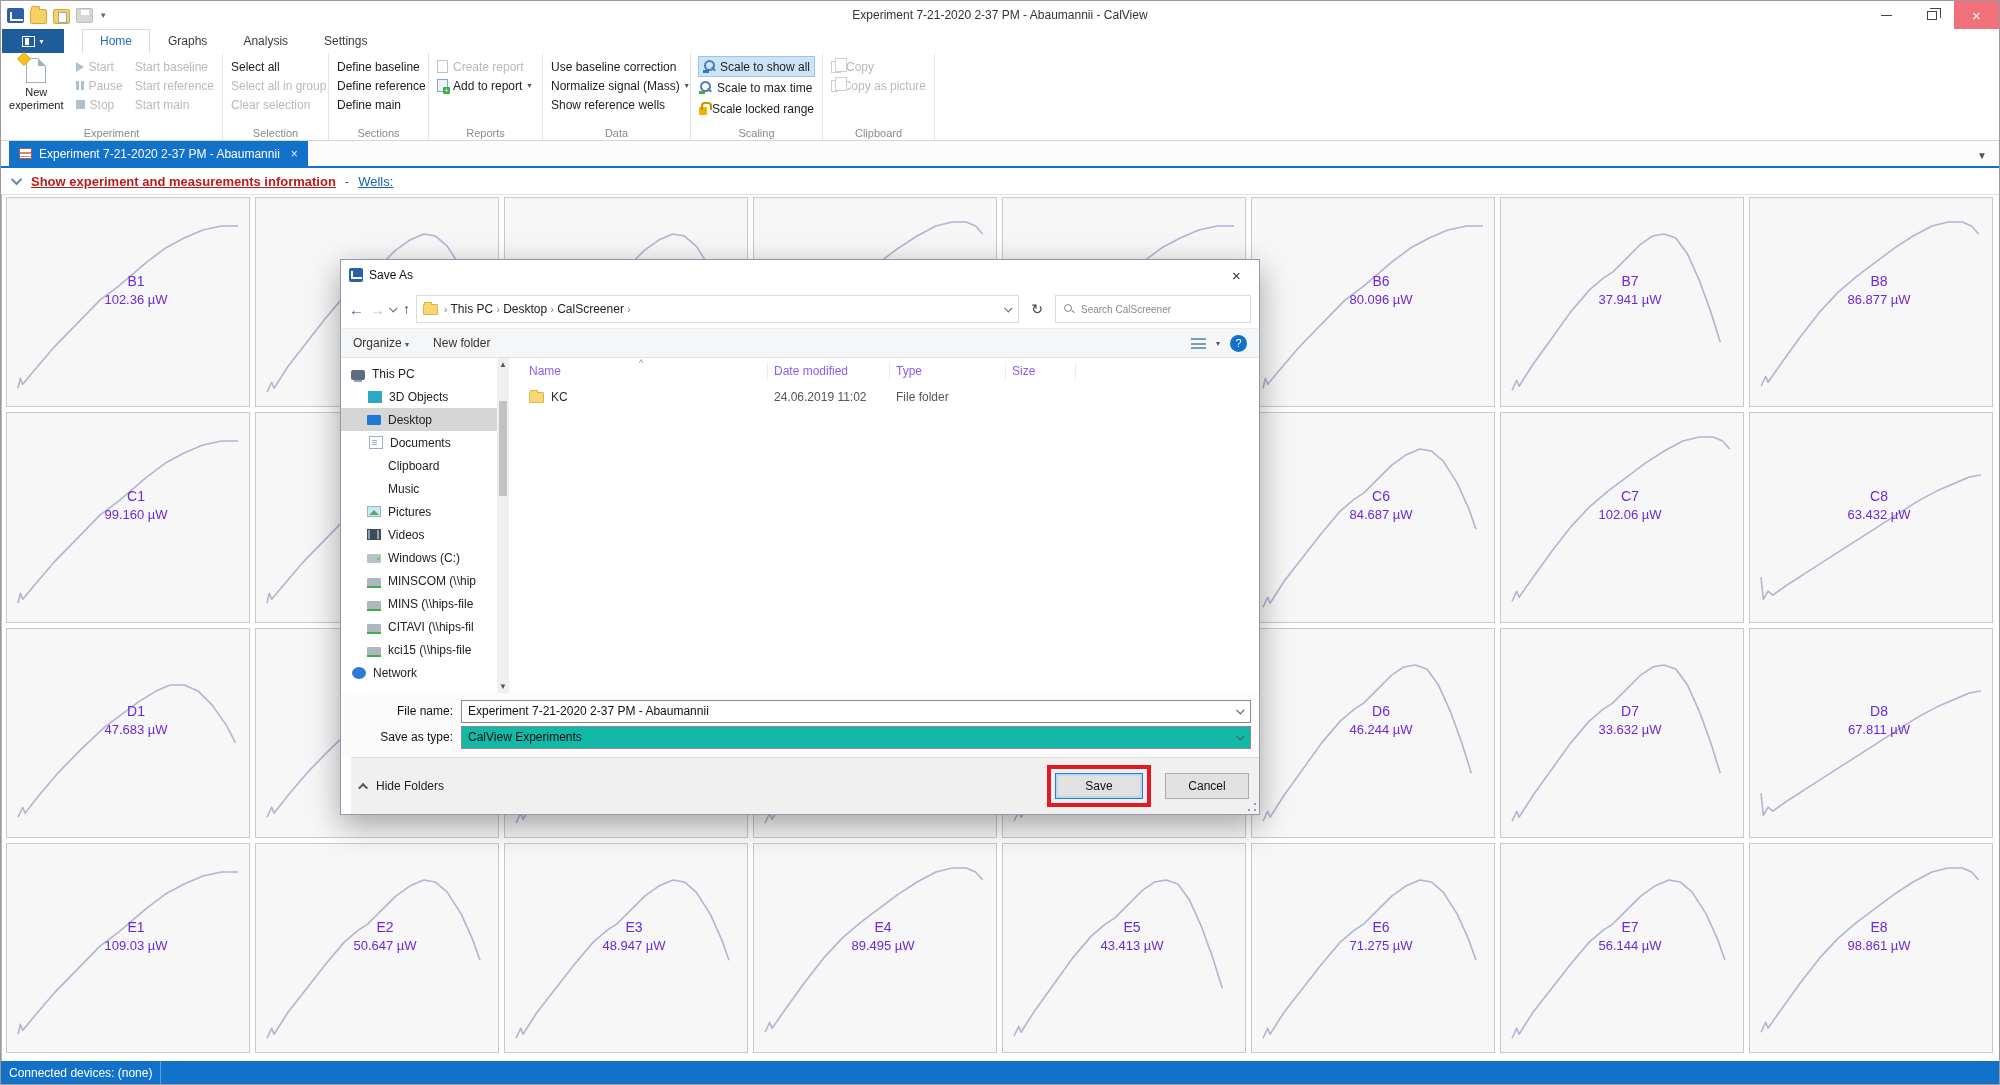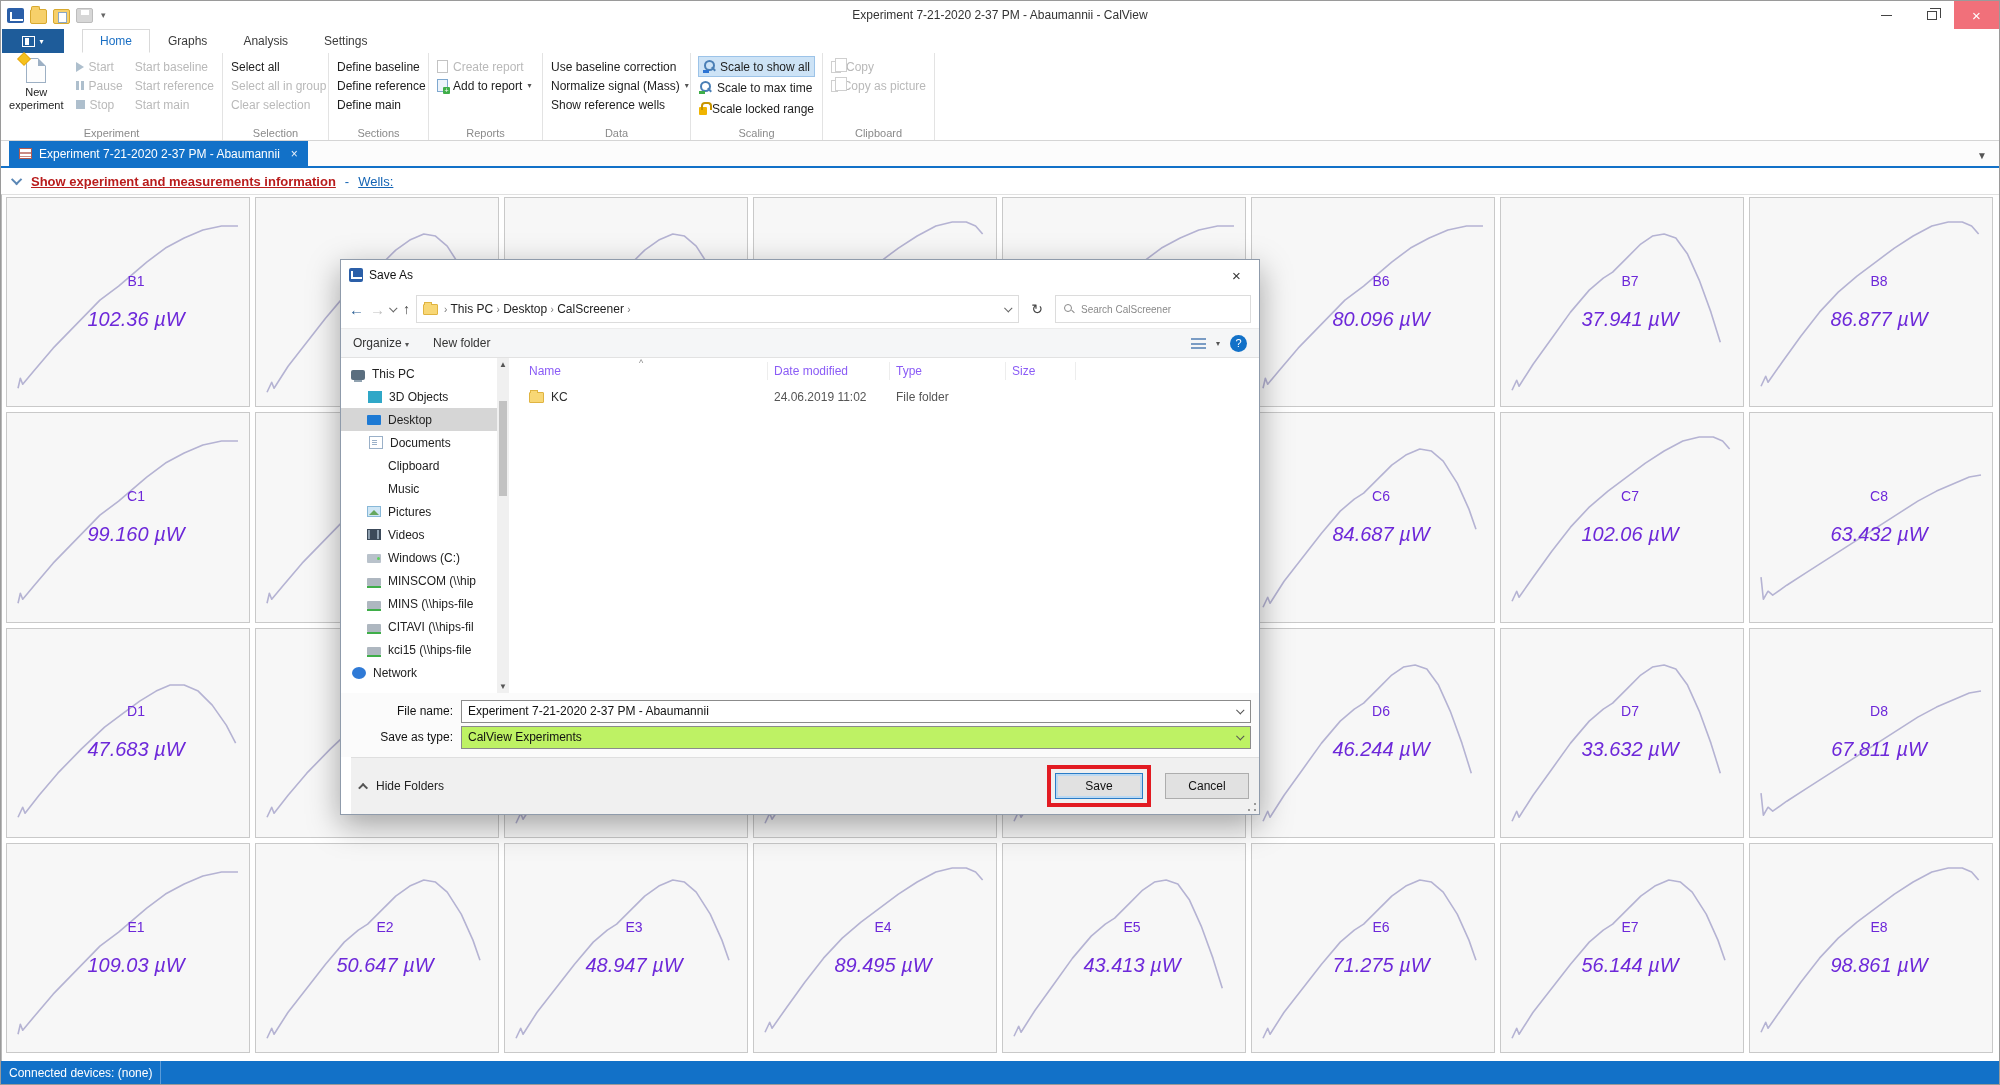--- a/index.html
+++ b/index.html
@@ -82,21 +82,21 @@
   .info-sep { color:#1464b4; }
   .wells-link { color:#1464b4; text-decoration:underline; }
 
   
   .grid-wrap { flex:1; background:#fff; border-left:1px solid #b9b9b9; border-top:1px solid #e0e0e0; padding:2px 6px 8px 4px; }
   .well-grid { display:grid; width:100%; height:100%; grid-template-columns:repeat(8,1fr); grid-template-rows:repeat(4,1fr); gap:5px; }
   .cell { position:relative; background:#f7f7f7; border:1px solid #c9c9c9; }
   .cell svg { position:absolute; left:4px; right:4px; top:4px; bottom:4px; width:calc(100% - 8px); height:calc(100% - 8px); }
   .lbl { position:absolute; top:36%; left:16px; right:0; text-align:center; color:#6d28d9; pointer-events:none; }
   .lbl .id { font-size:14px; }
-  .lbl .val { font-size:20px; margin-top:19px;font-style:italic; }
+  .lbl .val { font-size:13px; margin-top:3px; }
 
   
   .statusbar { height:23px; background:#1271c8; color:#fff; display:flex; align-items:center; font-size:12px; padding-left:8px; flex:0 0 auto; }
   .status-sep { width:0; height:100%; border-left:1px solid #5b9bd8; margin-left:8px; }
 
   
   .dialog { position:absolute; left:339px; top:258px; width:920px; height:556px; background:#fff; border:1px solid #8f9bab; box-shadow:0 10px 30px rgba(0,0,0,.35); z-index:50; display:flex; flex-direction:column; }
   .dlg-title { height:30px; display:flex; align-items:center; padding-left:8px; font-size:12px; color:#111; flex:0 0 auto; }
   .dlg-logo { width:14px; height:14px; background:#2b5fa8; border-radius:2px; margin-right:6px; position:relative; }
   .dlg-logo::after { content:""; position:absolute; left:2px; top:3px; width:9px; height:6px; border-left:2px solid #fff; border-bottom:2px solid #fff; }
@@ -152,21 +152,21 @@
   .list-header .hc { border-right:1px solid #ededed; padding-left:6px; height:18px; display:flex; align-items:center; }
   .col-0 { width:245px; } .col-1 { width:122px; } .col-2 { width:116px; } .col-3 { width:70px; }
   .file-row { display:flex; height:26px; align-items:center; font-size:12px; color:#2b2b2b; }
   .file-row .fc { padding-left:6px; display:flex; align-items:center; gap:7px; }
   .f-ico { width:15px; height:11px; background:#f8d775; border:1px solid #e0b441; border-radius:1px; position:relative; }
   .f-ico::before { content:""; position:absolute; top:-3px; left:0; width:6px; height:2px; background:#f8d775; border:1px solid #e0b441; border-bottom:none; }
   .dlg-fields { padding:4px 8px 6px; flex:0 0 auto; background:#fbfbfb; }
   .frow { display:flex; align-items:center; height:24px; margin:2px 0; font-size:12px; color:#111; }
   .frow label { width:112px; text-align:right; padding-right:8px; flex:0 0 auto; }
   .combo { flex:1; height:23px; border:1px solid #8b8b8b; background:#fff; display:flex; align-items:center; padding:0 6px; font-size:12px; color:#111; }
-  .combo.gray { background:#bef264; }
+  .combo.gray { background:#14b8a6; }
   .combo .chev-sm { margin-left:auto; border-color:#555; }
   .dlg-footer { height:57px; background:#f0f0f0; border-top:1px solid #dfdfdf; display:flex; align-items:center; padding:0 10px; flex:0 0 auto; position:relative;margin-left:10px; }
   .hide-folders { display:flex; align-items:center; gap:8px; font-size:12px; color:#222; }
   .up-caret { width:7px; height:7px; border-left:2px solid #555; border-top:2px solid #555; transform:rotate(45deg) translateY(2px); }
   .btns { margin-left:auto; display:flex; align-items:center; gap:14px; }
   .red-annot { border:4px solid #e21b22; padding:4px; }
   .btn { width:88px; height:26px; background:#e1e1e1; border:1px solid #adadad; font-size:12px; color:#111; display:flex; align-items:center; justify-content:center; }
   .btn.primary { border:1px solid #2a7cc7; box-shadow:inset 0 0 0 2px #bcd9f2; }
   .btn.cancel { width:84px; }
   .grip { position:absolute; right:2px; bottom:2px; width:10px; height:10px; background:

